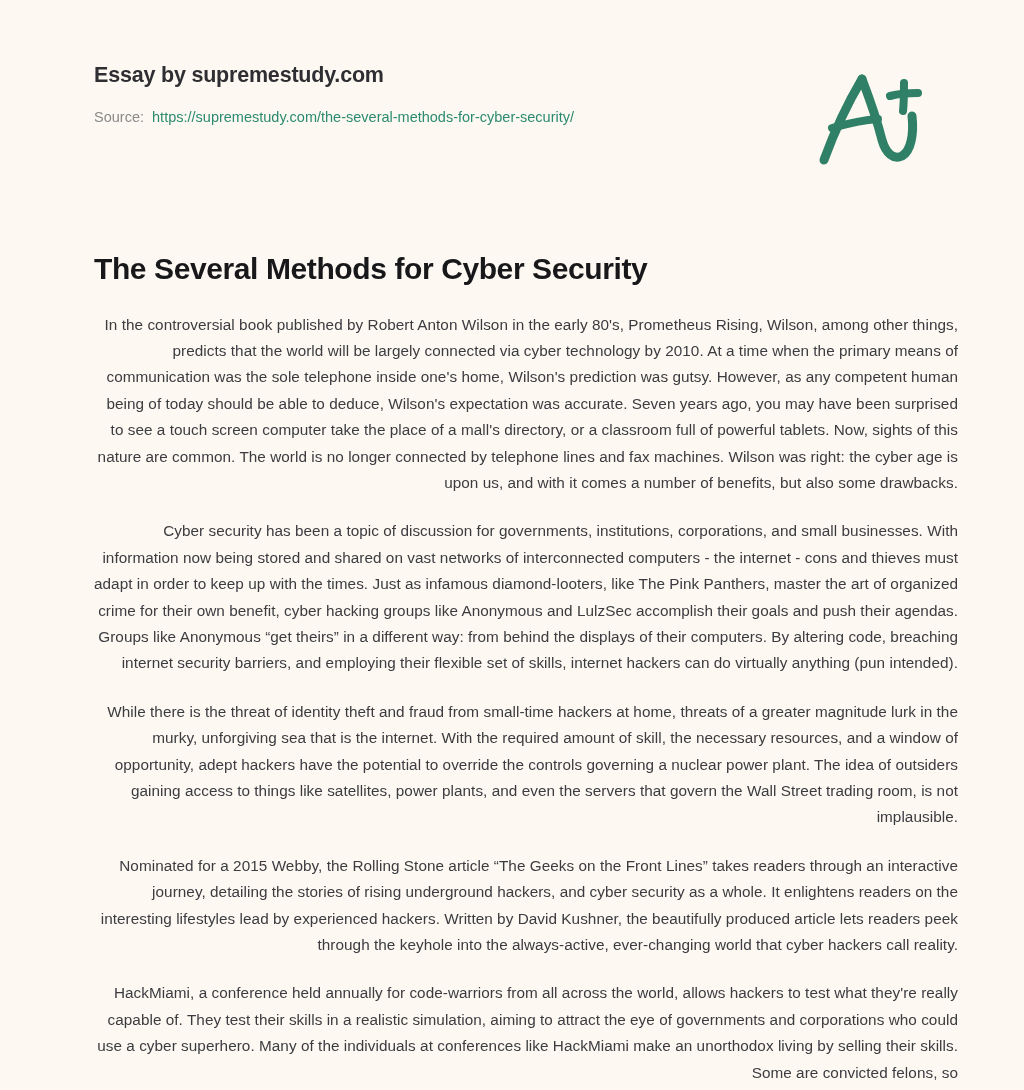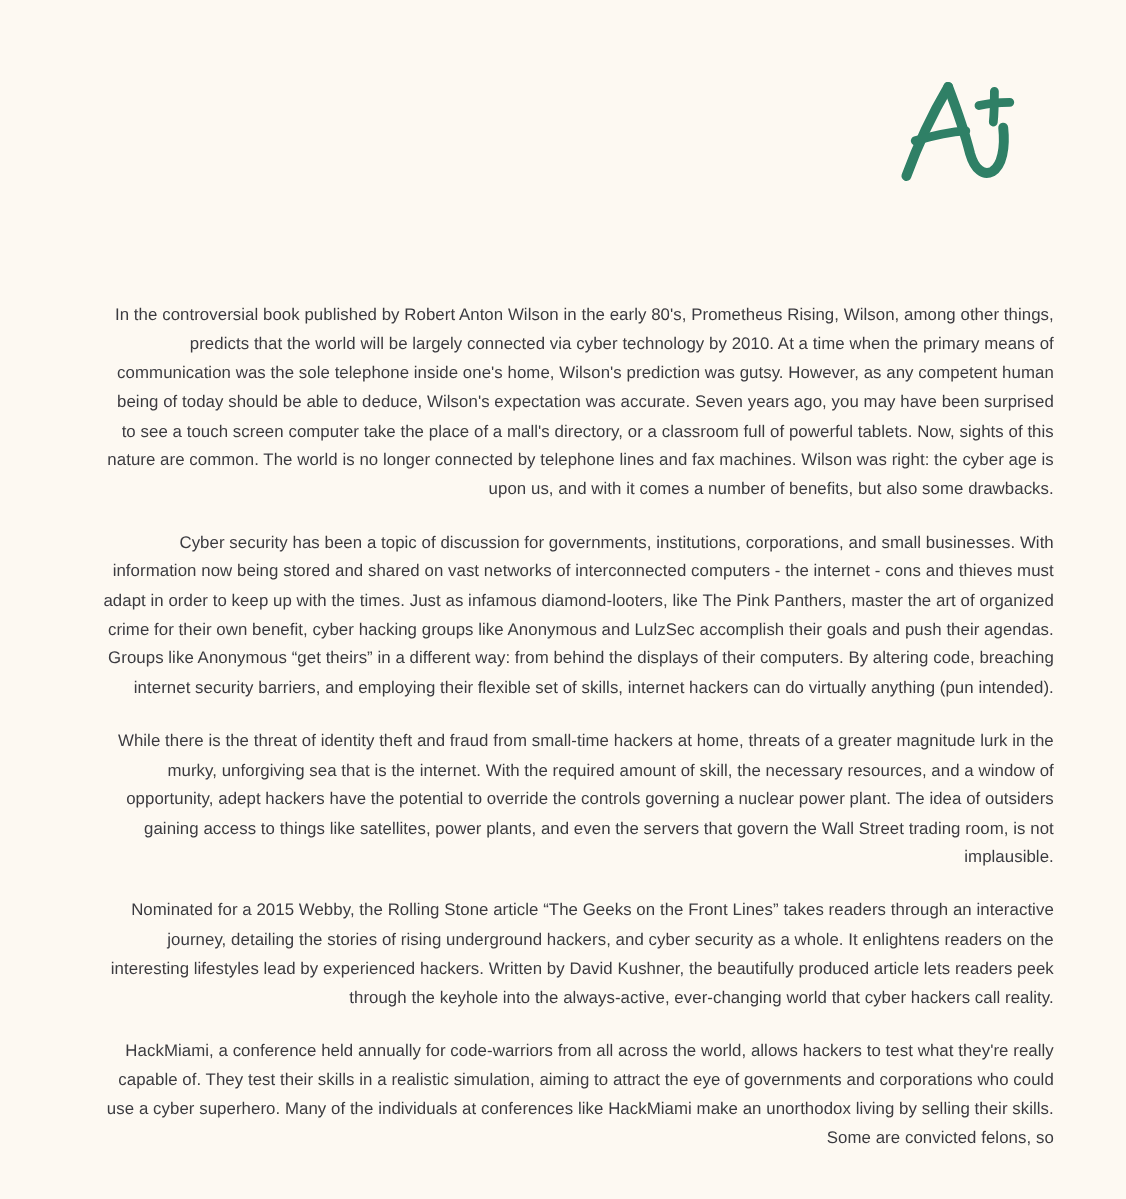--- a/index.html
+++ b/index.html
@@ -116,20 +116,28 @@
     margin-bottom: 0;
   }
 </style>
 </head>
 <body>
 
 <div class="page">
 
   <div class="header">
 
+    <div class="header-text">
+      <div class="byline">Essay by supremestudy.com</div>
+
+      <div class="source-line">
+        <span class="source-label">Source:</span>
+        <span>&nbsp;</span><a class="source-url" href="#">https://supremestudy.com/the-several-methods-for-cyber-security/</a>
+      </div>
+    </div>
 
     <div class="logo">
       <svg viewBox="0 0 120 104" xmlns="http://www.w3.org/2000/svg">
         <g fill="none" stroke="#2f8066" stroke-linecap="round" stroke-linejoin="round">
 
           <path d="M12 94 C 20 72, 34 40, 50 13" stroke-width="9"></path>
 
           <path d="M50 13 C 58 34, 66 58, 70 74 C 74 88, 82 94, 90 90 C 99 85, 102 68, 100 50" stroke-width="9"></path>
 
           <path d="M20 62 C 34 58, 50 54, 66 53" stroke-width="8"></path>
@@ -137,20 +145,21 @@
           <path d="M78 30 C 86 28, 96 27, 106 27" stroke-width="8"></path>
 
           <path d="M92 17 C 92 26, 92 36, 91 45" stroke-width="8"></path>
         </g>
       </svg>
     </div>
 
   </div>
 
   <div class="article">
+    <h1 class="article-title">The Several Methods for Cyber Security</h1>
 
     <div class="article-body">
       <p>In the controversial book published by Robert Anton Wilson in the early 80's, Prometheus Rising, Wilson, among other things, predicts that the world will be largely connected via cyber technology by 2010. At a time when the primary means of communication was the sole telephone inside one's home, Wilson's prediction was gutsy. However, as any competent human being of today should be able to deduce, Wilson's expectation was accurate. Seven years ago, you may have been surprised to see a touch screen computer take the place of a mall's directory, or a classroom full of powerful tablets. Now, sights of this nature are common. The world is no longer connected by telephone lines and fax machines. Wilson was right: the cyber age is upon us, and with it comes a number of benefits, but also some drawbacks.</p>
       <p>Cyber security has been a topic of discussion for governments, institutions, corporations, and small businesses. With information now being stored and shared on vast networks of interconnected computers - the internet - cons and thieves must adapt in order to keep up with the times. Just as infamous diamond-looters, like The Pink Panthers, master the art of organized crime for their own benefit, cyber hacking groups like Anonymous and LulzSec accomplish their goals and push their agendas. Groups like Anonymous “get theirs” in a different way: from behind the displays of their computers. By altering code, breaching internet security barriers, and employing their flexible set of skills, internet hackers can do virtually anything (pun intended).</p>
       <p>While there is the threat of identity theft and fraud from small-time hackers at home, threats of a greater magnitude lurk in the murky, unforgiving sea that is the internet. With the required amount of skill, the necessary resources, and a window of opportunity, adept hackers have the potential to override the controls governing a nuclear power plant. The idea of outsiders gaining access to things like satellites, power plants, and even the servers that govern the Wall Street trading room, is not implausible.</p>
       <p>Nominated for a 2015 Webby, the Rolling Stone article “The Geeks on the Front Lines” takes readers through an interactive journey, detailing the stories of rising underground hackers, and cyber security as a whole. It enlightens readers on the interesting lifestyles lead by experienced hackers. Written by David Kushner, the beautifully produced article lets readers peek through the keyhole into the always-active, ever-changing world that cyber hackers call reality.</p>
       <p>HackMiami, a conference held annually for code-warriors from all across the world, allows hackers to test what they're really capable of. They test their skills in a realistic simulation, aiming to attract the eye of governments and corporations who could use a cyber superhero. Many of the individuals at conferences like HackMiami make an unorthodox living by selling their skills. Some are convicted felons, so</p>
     </div>
   </div>
 

